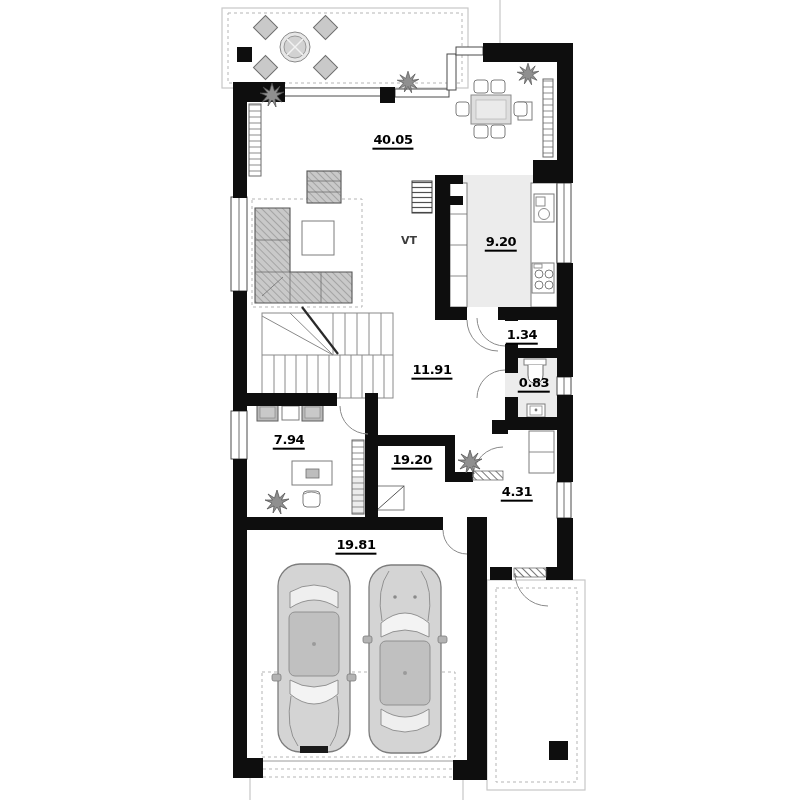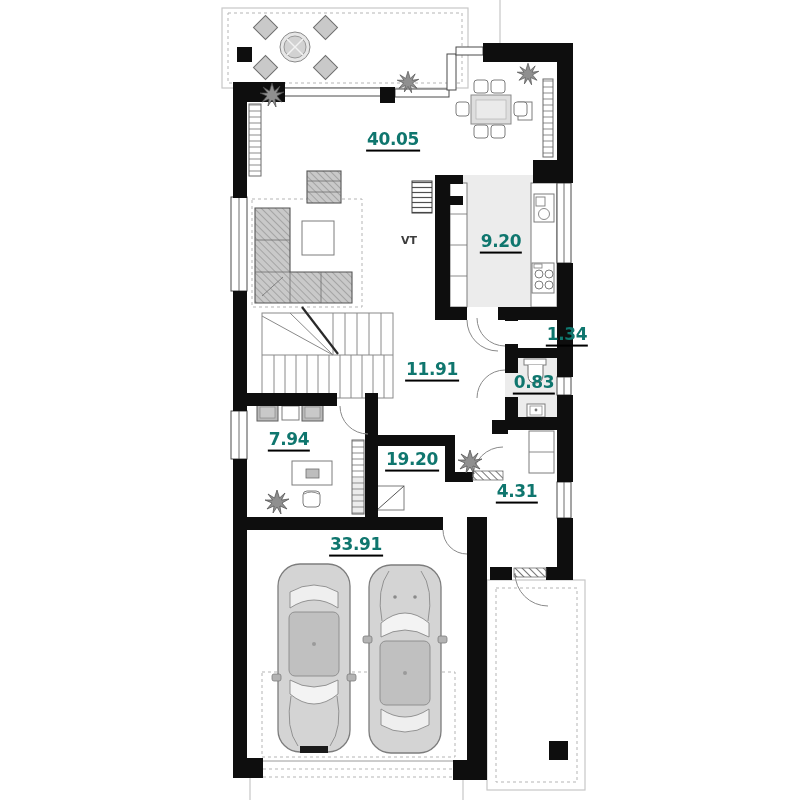--- a/index.html
+++ b/index.html
@@ -10,21 +10,21 @@
   .shade{fill:var(--shade,#ececec);}
   .thin{stroke:var(--line,#9a9a9a);fill:none;stroke-width:1;}
   .thin2{stroke:#c7c7c7;fill:none;stroke-width:1.2;}
   .dash{stroke:#b5b5b5;fill:none;stroke-width:1;stroke-dasharray:3 3;}
   .furnw{fill:#ffffff;stroke:#7d7d7d;stroke-width:1;}
   .furng{fill:#c9c9c9;stroke:#6e6e6e;stroke-width:1;}
   .seam{stroke:#6e6e6e;stroke-width:0.8;fill:none;}
   .arc{stroke:#8a8a8a;stroke-width:1;fill:none;}
   .winframe{fill:#ffffff;stroke:#4a4a4a;stroke-width:1;}
   .room-label{position:absolute;transform:translate(-50%,-50%);
-      font-weight:bold;font-size:17px;letter-spacing:-0.4px;color:#0f766e;
+      font-weight:bold;font-size:13px;letter-spacing:-0.4px;color:#000000;
       border-bottom:2px solid #000;line-height:1.05;padding:0 1px 1px 1px;white-space:nowrap;}
   .small-label{position:absolute;transform:translate(-50%,-50%);
       font-weight:bold;font-size:11px;color:#3c3c3c;border-bottom:none;text-align:right;}
 </style>
 </head>
 <body>
 
 <div id="stage">
 <svg width="800" height="800" viewBox="0 0 800 800">
   <defs>
@@ -286,20 +286,20 @@
     <use href="#plant" transform="translate(408,82) scale(0.9)"></use>
     <use href="#plant" transform="translate(528,74) scale(0.9)"></use>
     <use href="#plant" transform="translate(470,462)"></use>
     <use href="#plant" transform="translate(277,502)"></use>
   </g>
 </svg>
 
   <div class="room-label" style="left:393px;top:141px">40.05</div>
   <div class="room-label" style="left:501px;top:243px">9.20</div>
   <div class="small-label" style="left:409px;top:240px">VT</div>
-  <div class="room-label" style="left:567px;top:336px">1.34</div>
+  <div class="room-label" style="left:522px;top:336px">1.34</div>
   <div class="room-label" style="left:534px;top:384px">0.83</div>
   <div class="room-label" style="left:432px;top:371px">11.91</div>
   <div class="room-label" style="left:289px;top:441px">7.94</div>
   <div class="room-label" style="left:412px;top:461px">19.20</div>
   <div class="room-label" style="left:517px;top:493px">4.31</div>
-  <div class="room-label" style="left:356px;top:546px">33.91</div>
+  <div class="room-label" style="left:356px;top:546px">19.81</div>
 </div>
 
 </body></html>

